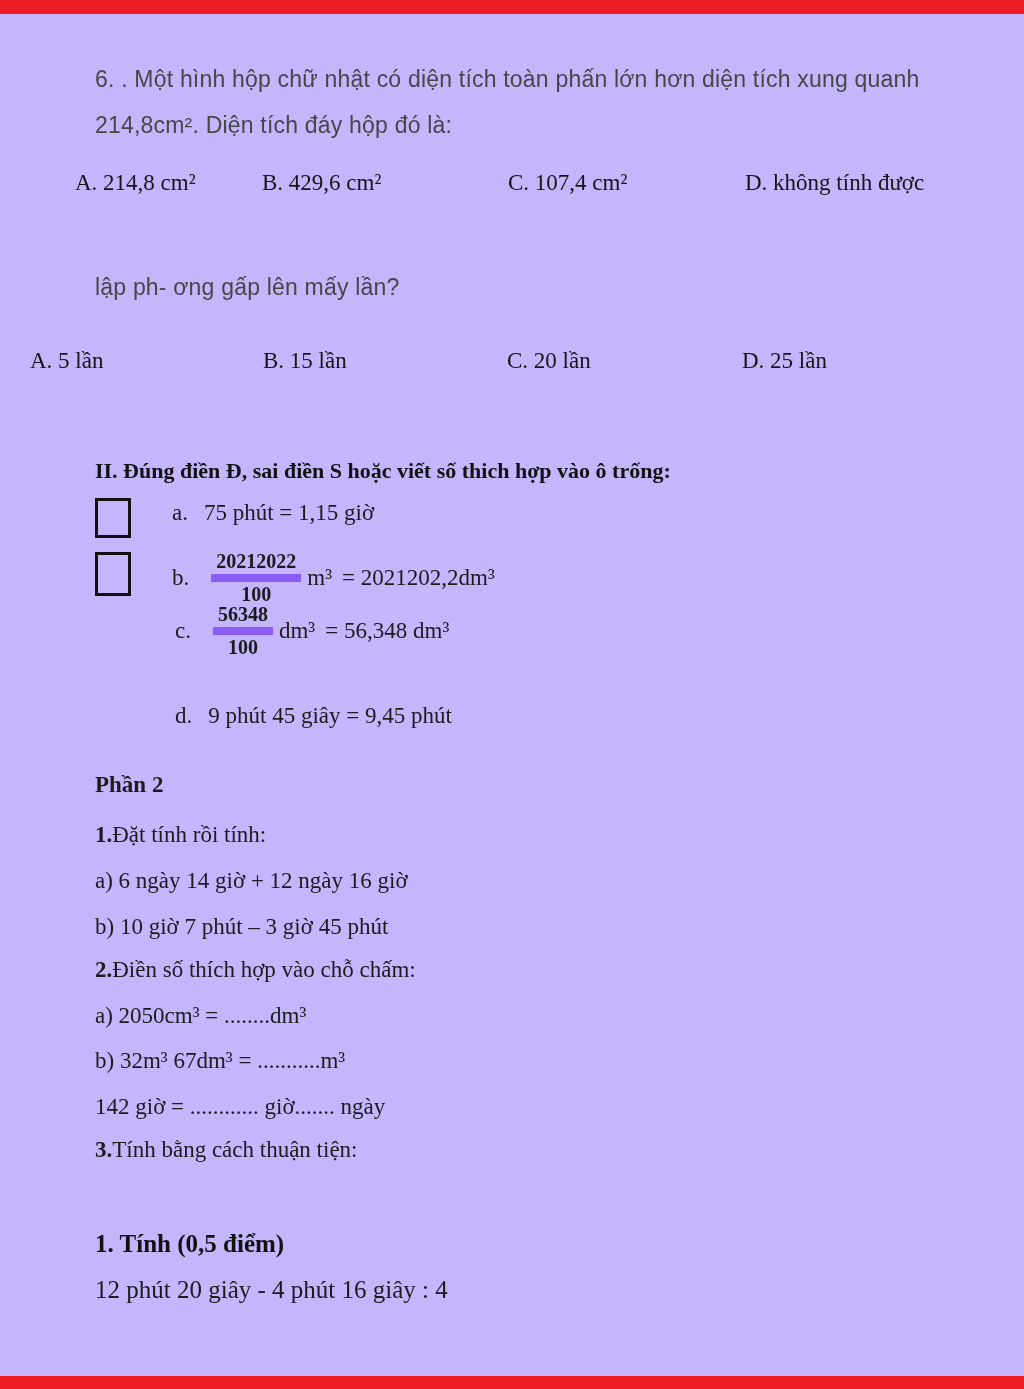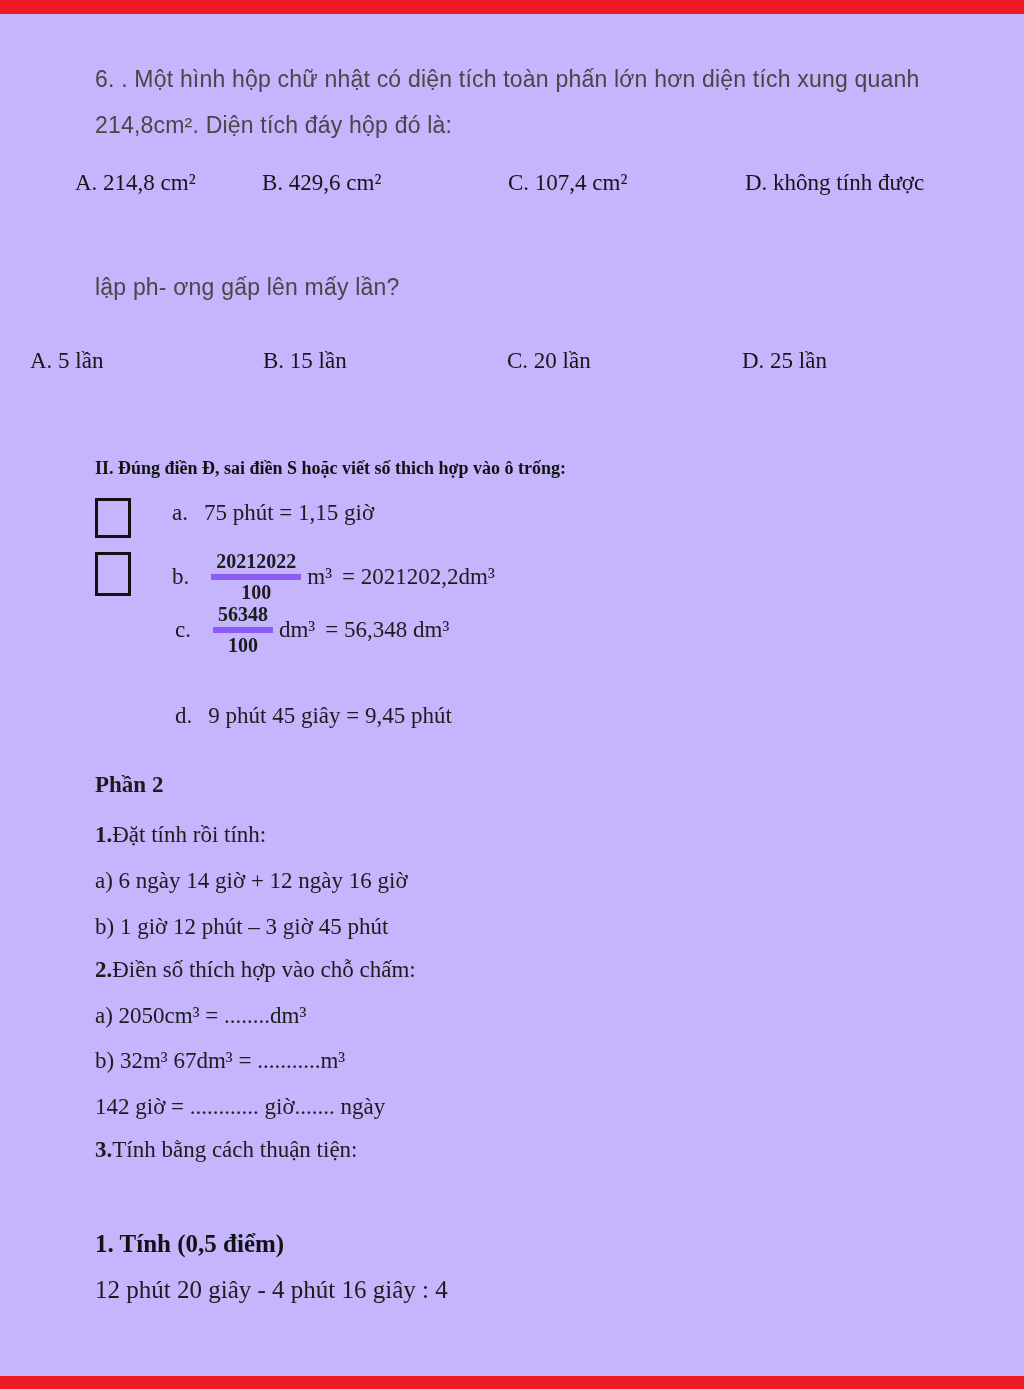--- a/index.html
+++ b/index.html
@@ -31,37 +31,37 @@
   .optrow span{position:absolute;font-family:"Liberation Serif", serif;font-size:23px;color:#161616;}
   .q6opts span:nth-child(1){left:75px;}
   .q6opts span:nth-child(2){left:262px;}
   .q6opts span:nth-child(3){left:508px;}
   .q6opts span:nth-child(4){left:745px;text-align:right;}
   .q7opts span:nth-child(1){left:30px;}
   .q7opts span:nth-child(2){left:263px;}
   .q7opts span:nth-child(3){left:507px;}
   .q7opts span:nth-child(4){left:742px;}
 
-  .h2{font-size:18px;font-weight:bold;color:#121212;}
+  .h2{font-size:22px;font-weight:bold;color:#121212;}
 
   .checkbox{
     display:inline-block;width:30px;height:34px;
     border:3px solid #111;background:transparent;vertical-align:middle;
   }
   .cb-abs{position:absolute;}
 
   .itemrow{position:absolute;font-size:23px;}
   .item-label{margin-right:16px;}
 
   .frac{
     display:inline-block;text-align:center;vertical-align:middle;
     font-weight:bold;font-size:20px;line-height:1.15;margin:0 6px;
     position:relative;top:-2px;
   }
-  .frac .num{display:block;border-bottom:6px solid #8b5cf6;padding:0 5px 1px 5px;}
+  .frac .num{display:block;border-bottom:8px solid #8b5cf6;padding:0 5px 1px 5px;}
   .frac .den{display:block;padding-top:1px;}
   .unit{font-weight:normal;margin-right:10px;}
   .rhs{font-weight:normal;}
 
   .p2{font-size:23px;color:#1c1c1c;}
   .p2 .num{font-weight:bold;}
   .final-h{font-size:25px;font-weight:bold;color:#121212;}
   .final-e{font-size:25px;color:#1c1c1c;}
 </style>
 </head>
@@ -107,21 +107,21 @@
   <div class="abs serif itemrow" style="left:175px;top:703px;">
     <span class="item-label">d.</span><span>9 phút  45 giây = 9,45 phút</span>
   </div>
 
   <div class="abs p2 num bold" style="left:95px;top:772px;">Phần 2</div>
 
   <div class="abs p2" style="left:95px;top:822px;">
     <span class="num">1.</span><span>Đặt tính rồi tính:</span>
   </div>
   <div class="abs p2" style="left:95px;top:868px;">a) 6 ngày 14 giờ + 12 ngày 16 giờ</div>
-  <div class="abs p2" style="left:95px;top:914px;">b) 1 giờ 12 phút – 3 giờ 45 phút</div>
+  <div class="abs p2" style="left:95px;top:914px;">b) 10 giờ 7 phút – 3 giờ 45 phút</div>
 
   <div class="abs p2" style="left:95px;top:957px;">
     <span class="num">2.</span><span>Điền số thích hợp vào chỗ chấm:</span>
   </div>
   <div class="abs p2" style="left:95px;top:1003px;">a) 2050cm³ = ........dm³</div>
   <div class="abs p2" style="left:95px;top:1048px;">b) 32m³ 67dm³ = ...........m³</div>
   <div class="abs p2" style="left:95px;top:1094px;">142 giờ = ............ giờ....... ngày</div>
 
   <div class="abs p2" style="left:95px;top:1137px;">
     <span class="num">3.</span><span>Tính bằng cách thuận tiện:</span>

